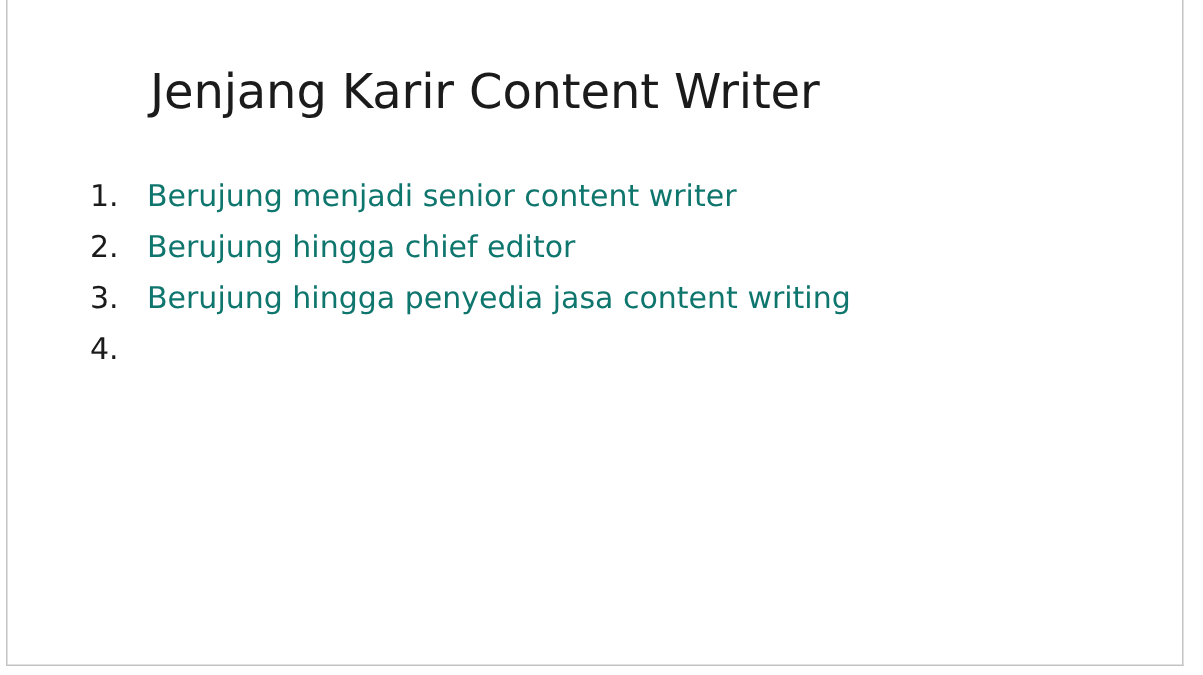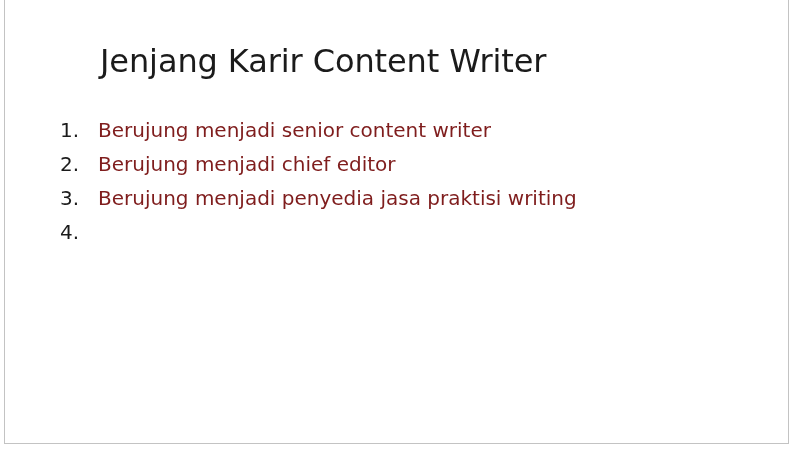--- a/index.html
+++ b/index.html
@@ -62,45 +62,45 @@
 
   .item-marker {
     width: 38px;
     flex: 0 0 38px;
     text-align: left;
     color: #1b1b1b;
   }
 
   .item-text {
     flex: 0 1 auto;
-    color: #7f1d1d;
+    color: #0f766e;
   }
 </style>
 </head>
 <body>
 
 <div id="slide">
 
   <div id="slide-title">Jenjang Karir Content Writer</div>
 
   <ol id="body-list">
 
     <li>
       <span class="item-marker">1.</span>
       <span class="item-text">Berujung menjadi senior content writer</span>
     </li>
 
     <li>
       <span class="item-marker">2.</span>
-      <span class="item-text">Berujung menjadi chief editor</span>
+      <span class="item-text">Berujung hingga chief editor</span>
     </li>
 
     <li>
       <span class="item-marker">3.</span>
-      <span class="item-text">Berujung menjadi penyedia jasa praktisi writing</span>
+      <span class="item-text">Berujung hingga penyedia jasa content writing</span>
     </li>
 
     <li>
       <span class="item-marker">4.</span>
     </li>
 
   </ol>
 
 </div>
 

